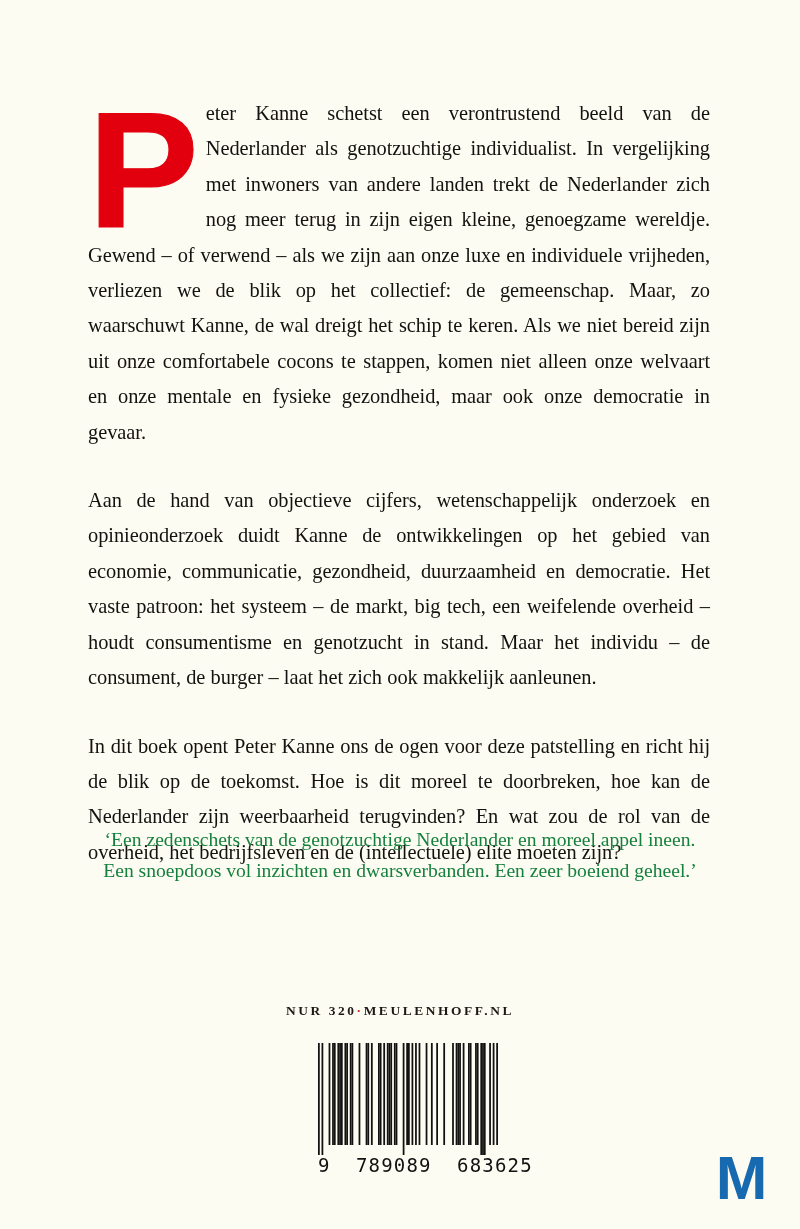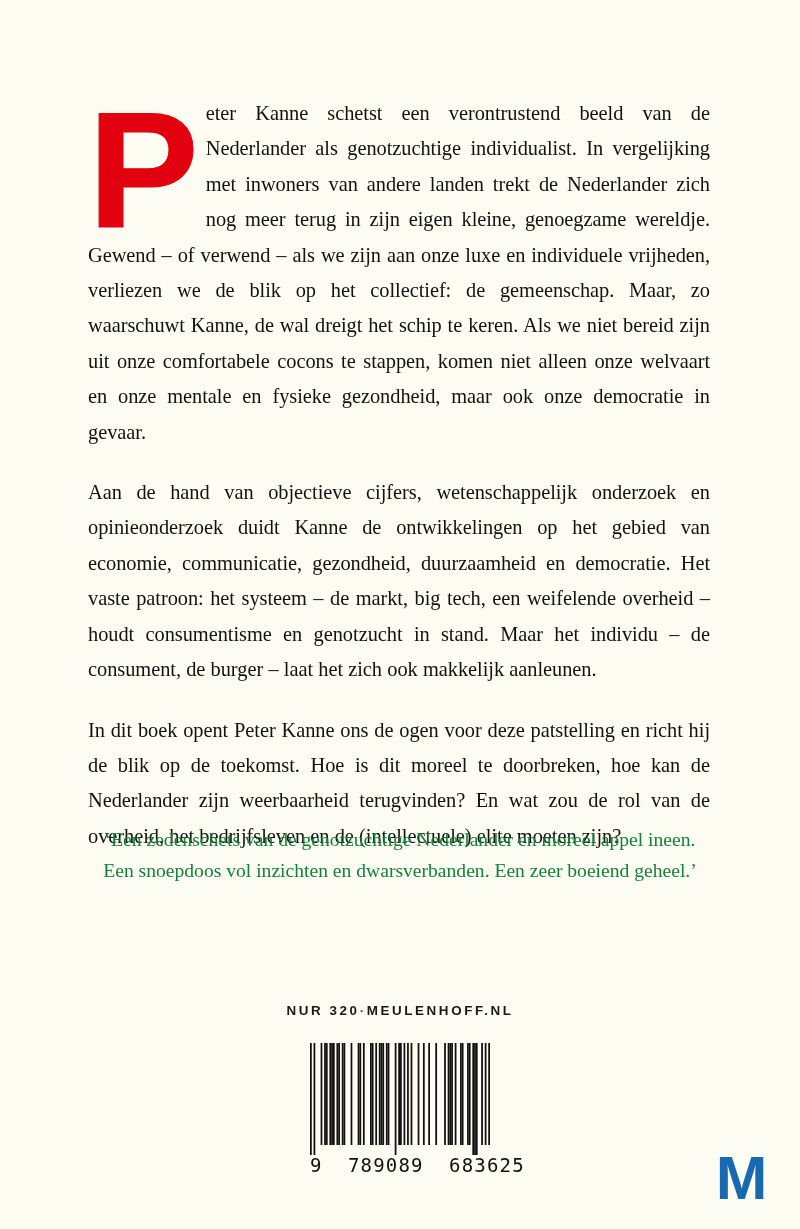--- a/index.html
+++ b/index.html
@@ -35,21 +35,21 @@
     font-size: 20.4px;
     line-height: 35.4px;
     text-align: justify;
     text-justify: inter-word;
     hyphens: manual;
     margin: 0;
     letter-spacing: -0.05px;
     word-spacing: 0.2px;
   }
   .para + .para {
-    margin-top: 25px;
+    margin-top: 33px;
   }
 
   
   .dropcap {
     float: left;
     font-family: "Liberation Sans", "DejaVu Sans", sans-serif;
     font-weight: 700;
     color: #e2000f;
     font-size: 166px;
     line-height: 0.80;
@@ -91,34 +91,34 @@
   .imprint {
     position: absolute;
     left: 0;
     right: 0;
     top: 1003px;
     text-align: center;
     font-size: 13.4px;
     letter-spacing: 2.6px;
     font-weight: 700;
     color: #1b1815;
-    font-family: Liberation Sans, sans-serif;
+    font-family: Liberation Serif, serif;
   }
   .imprint .sep {
     color: #d42a1c;
     letter-spacing: 2.6px;
   }
 
   
   .barcode-wrap {
     position: absolute;
     left: 50%;
     transform: translateX(-50%);
     top: 1043px;
-    width: 180px;
+    width: 164px;
   }
   .barcode {
     width: 180px;
     height: 112px;
     display: block;
     background: #fdfcf2;
   }
   .barcode-digits {
     margin-top: 1px;
     font-family: "DejaVu Sans Mono", "Liberation Mono", monospace;

